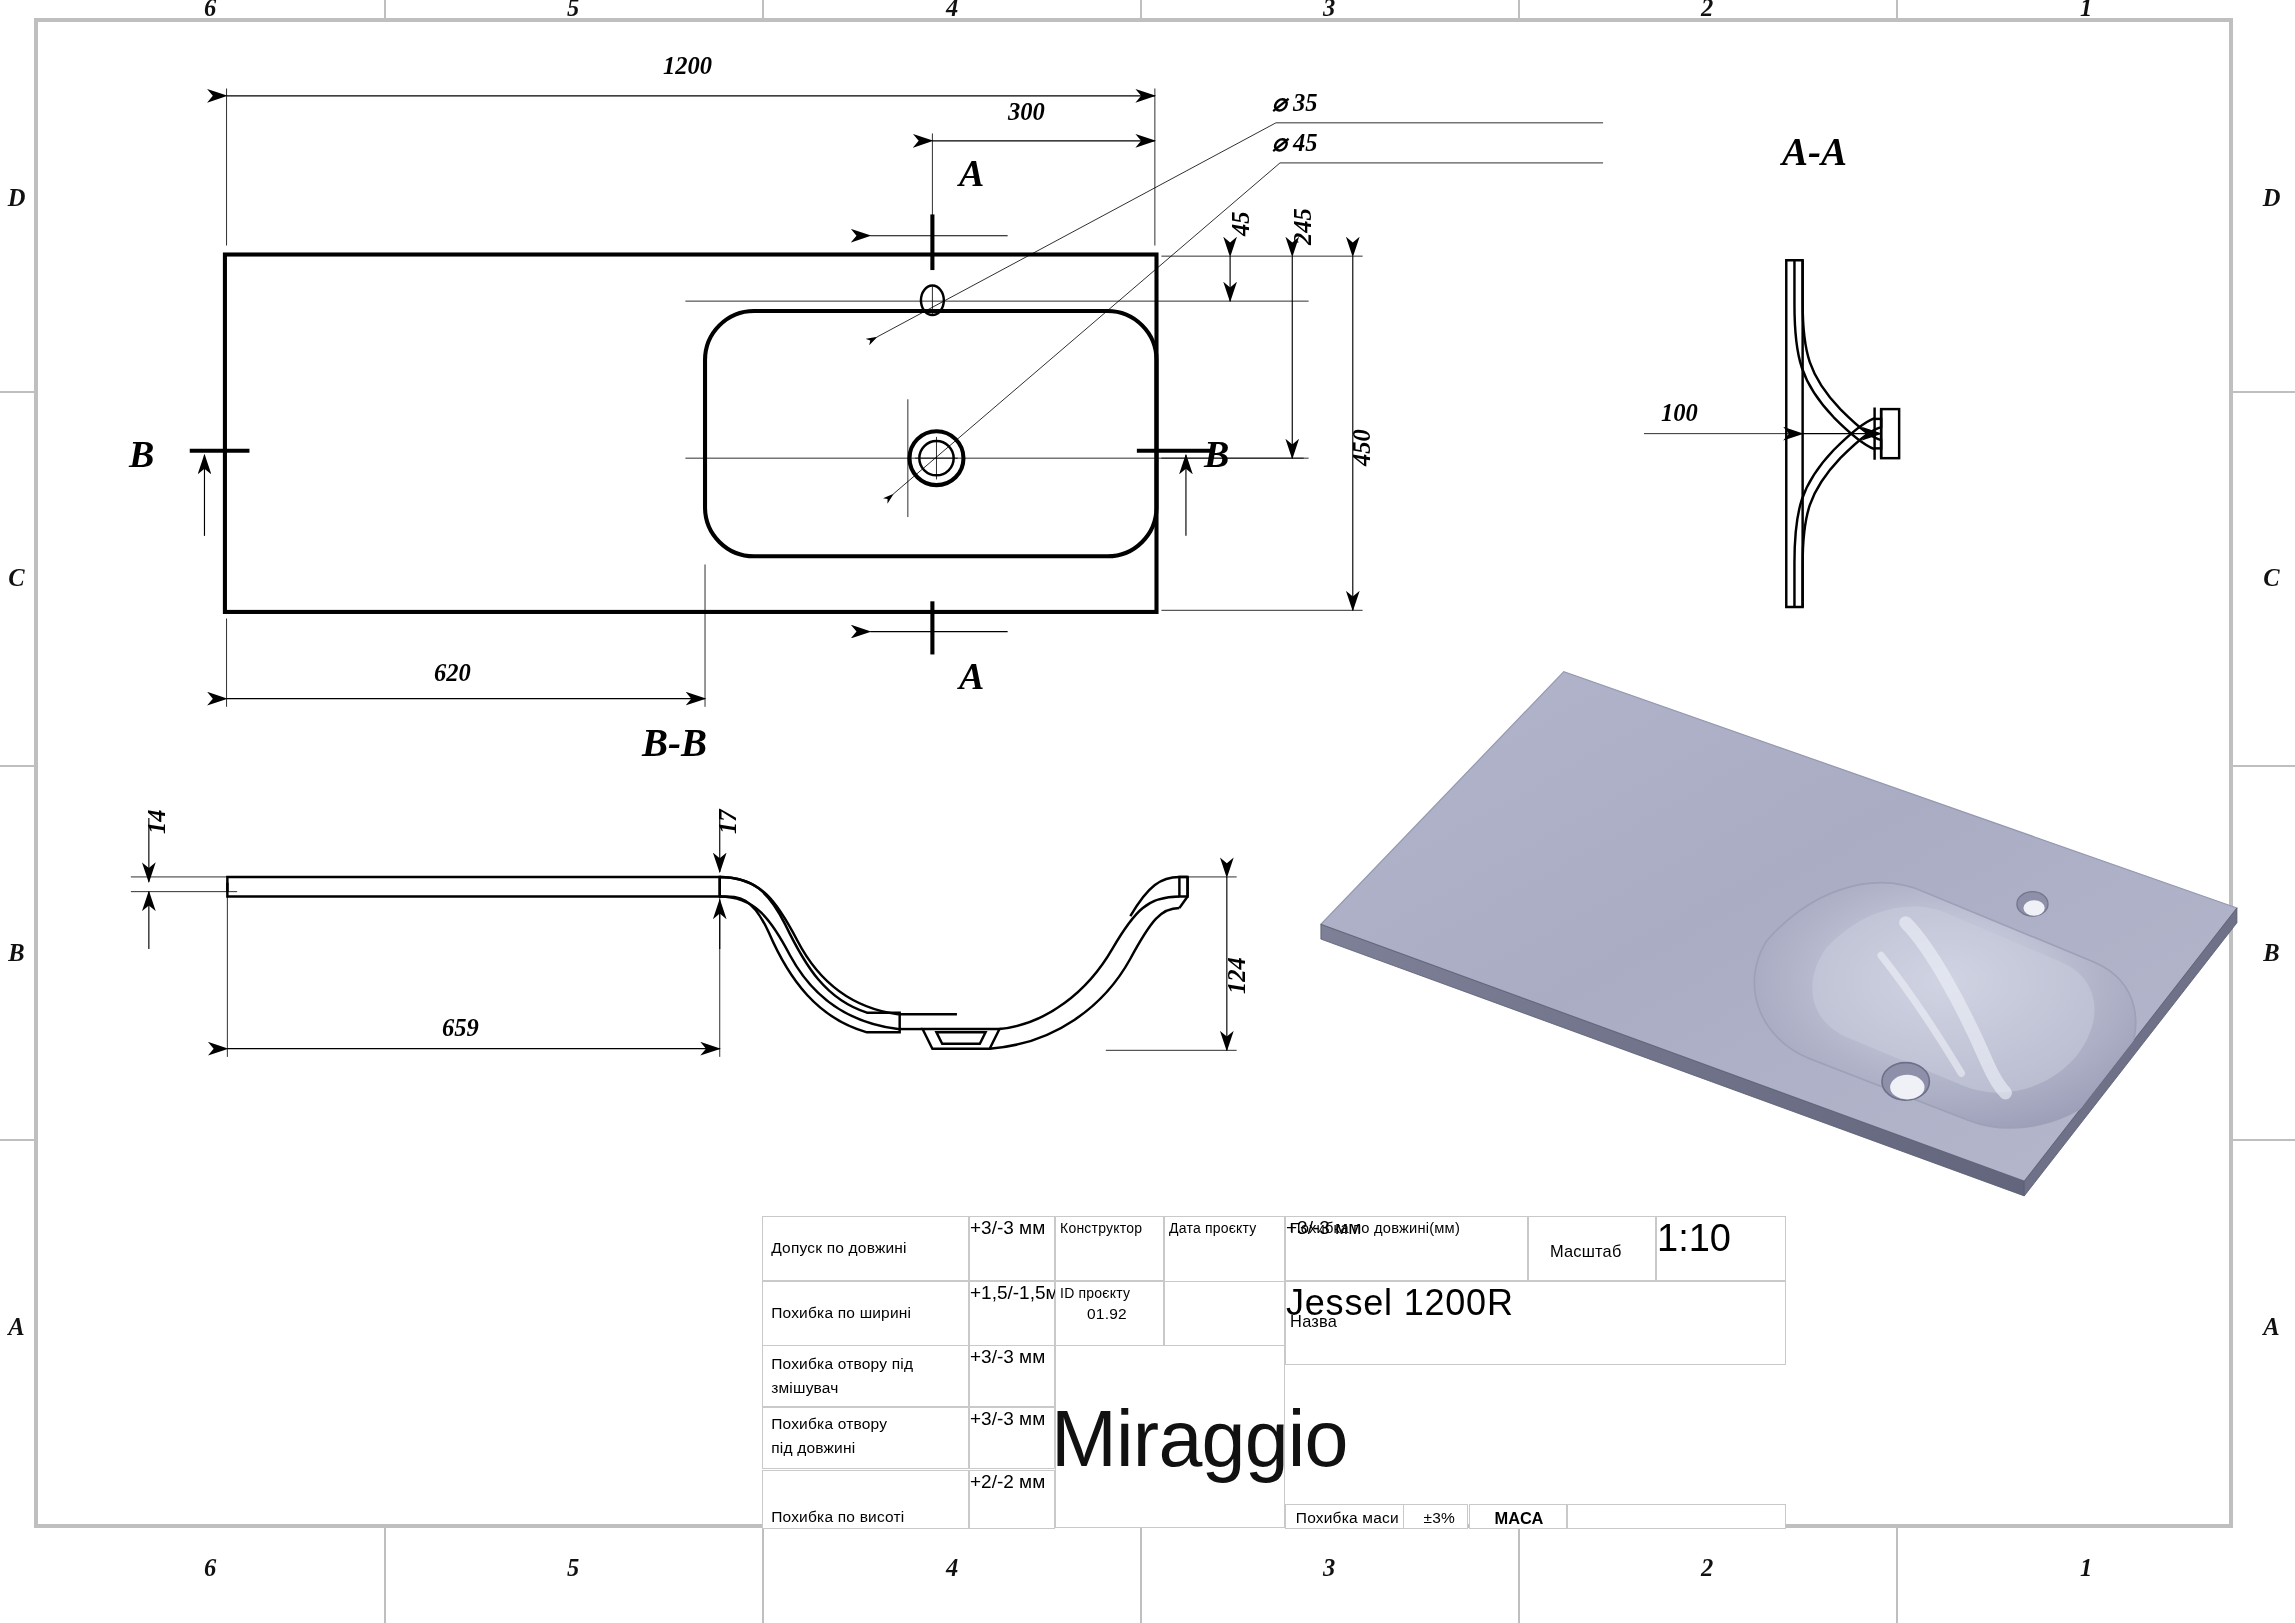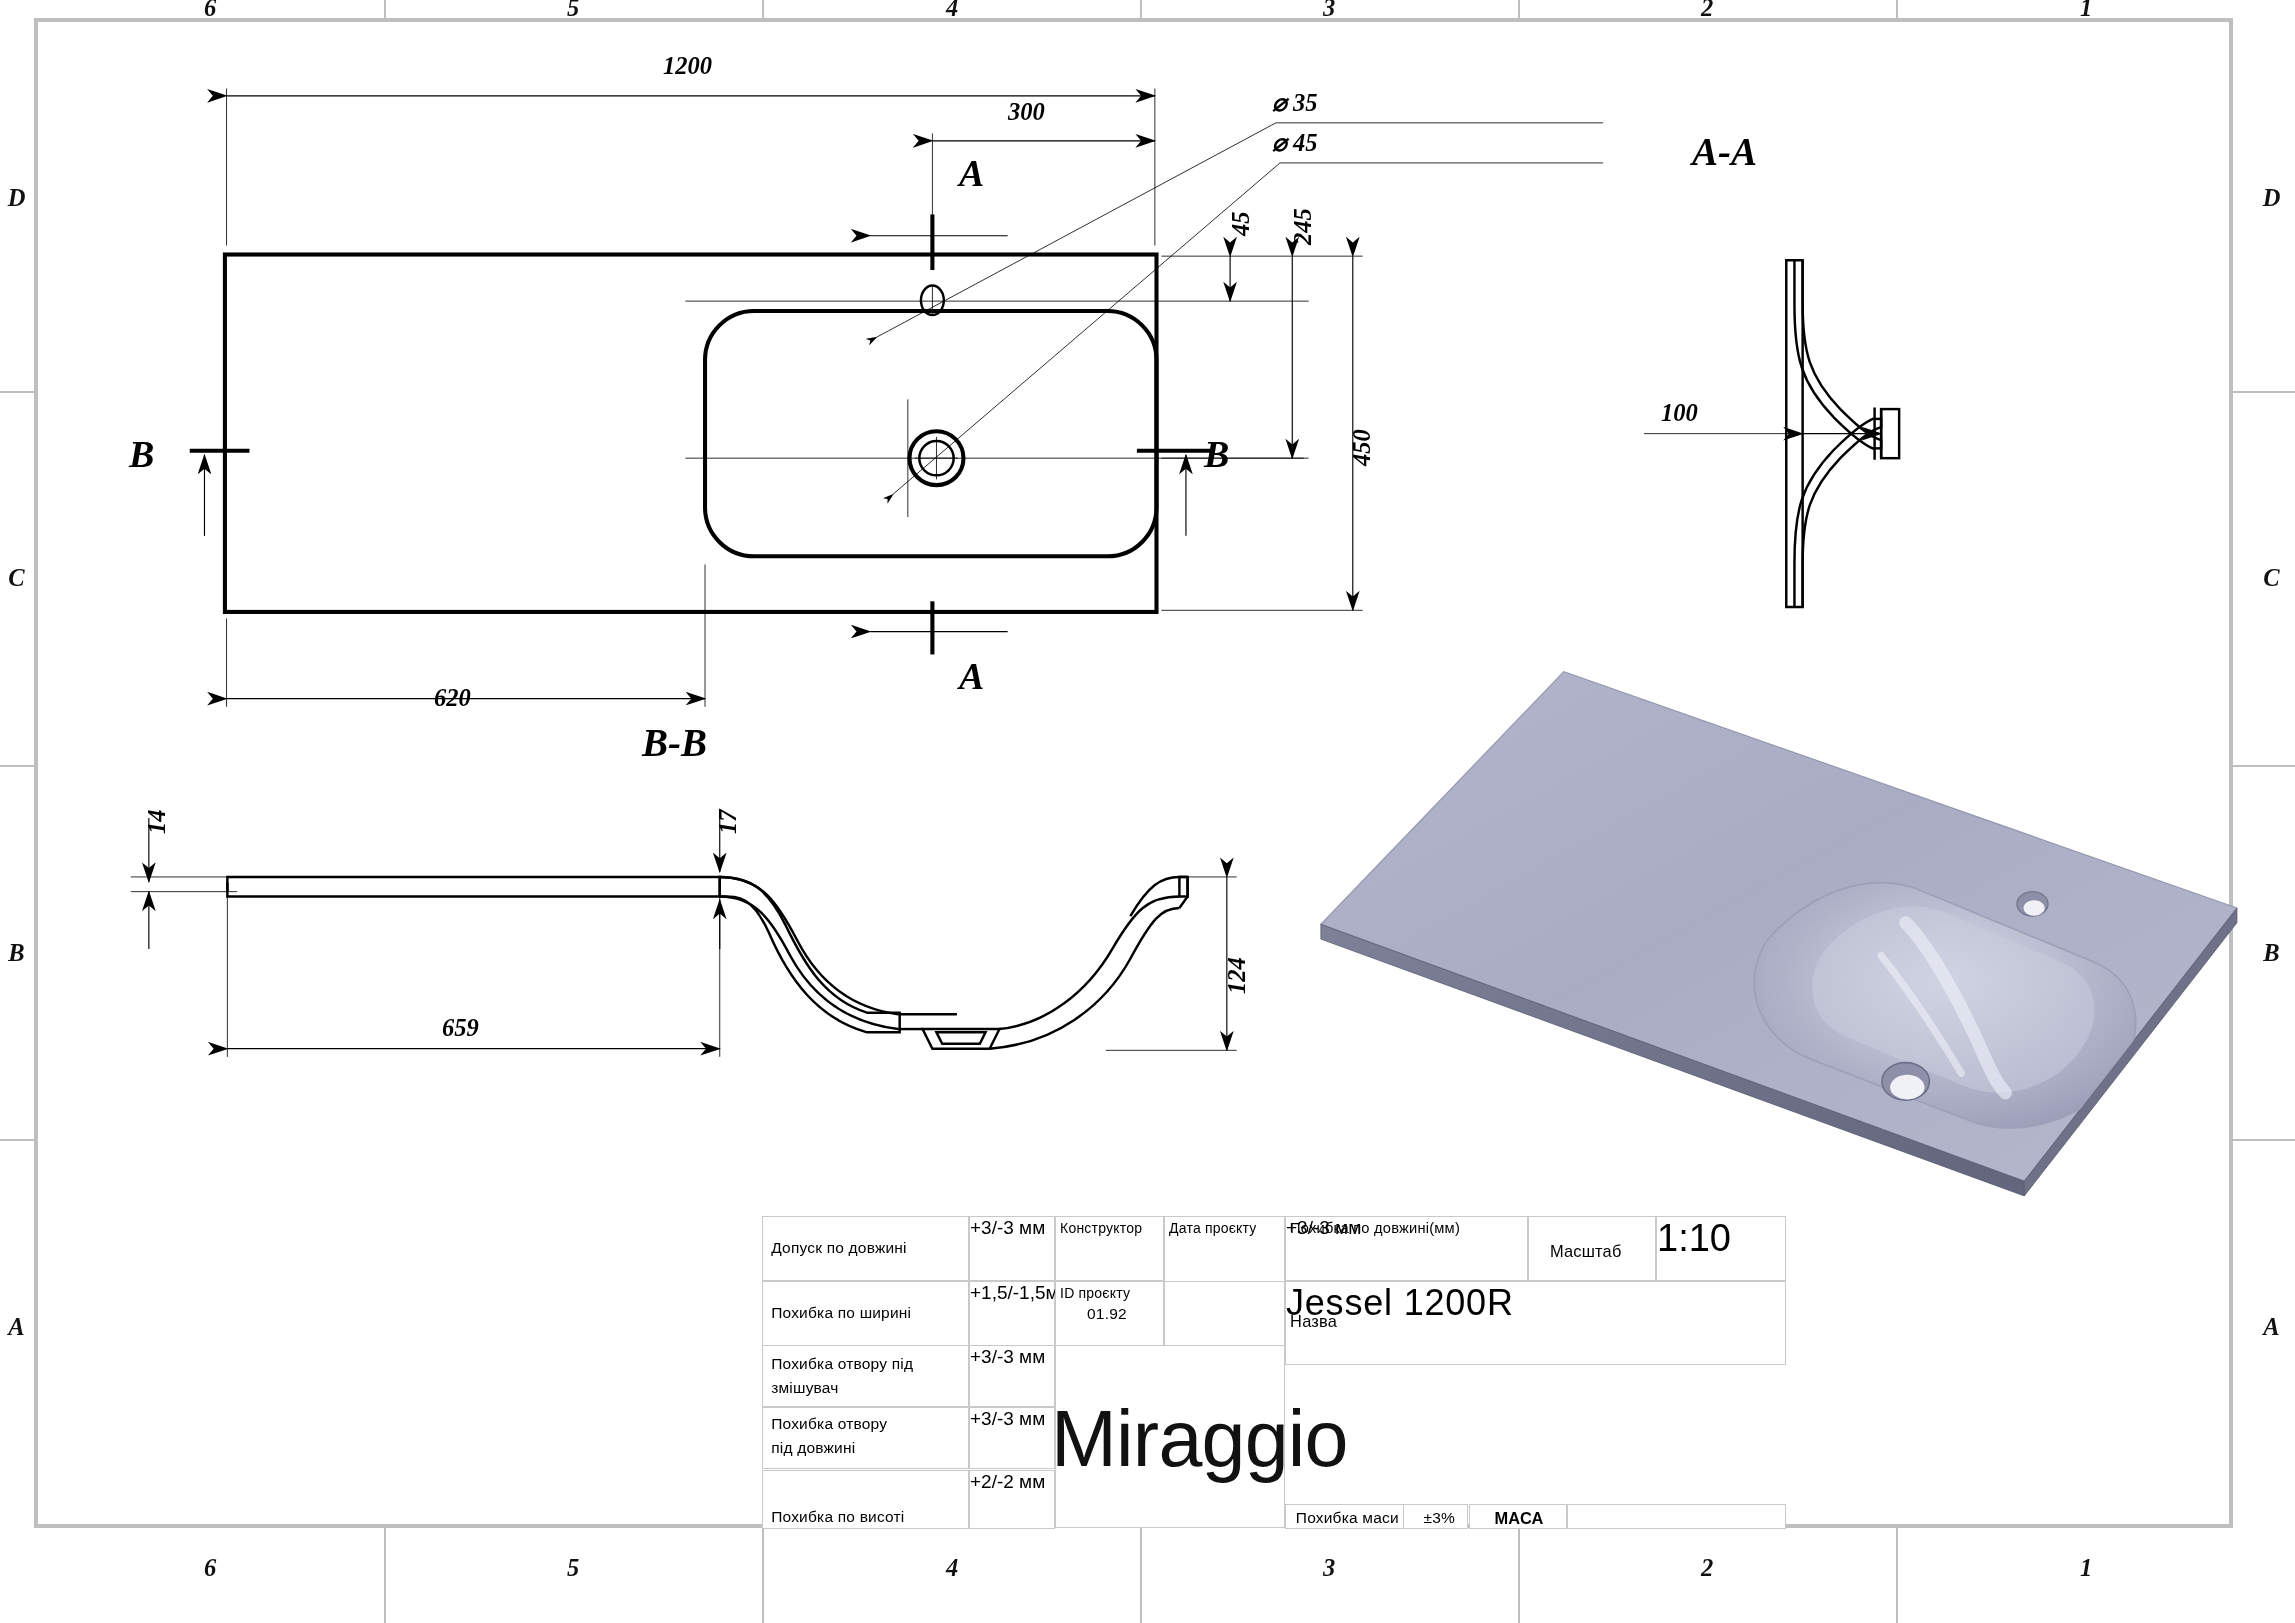--- a/index.html
+++ b/index.html
@@ -251,34 +251,34 @@
       <line x1="880" y1="1096" x2="880" y2="1292" class="ln xthin"></line>
 
       <line x1="1500" y1="1072" x2="1500" y2="1284" class="ln thin" marker-start="url(#ah)" marker-end="url(#ah)"></line>
       <line x1="1452" y1="1072" x2="1512" y2="1072" class="ln xthin"></line>
       <line x1="1352" y1="1284" x2="1512" y2="1284" class="ln xthin"></line>
     </g>
   </svg>
 
   <div class="dim n" style="left:663px;top:52px;">1200</div>
   <div class="dim n" style="left:1008px;top:98px;">300</div>
-  <div class="dim n" style="left:434px;top:659px;margin-top:25px;">620</div>
+  <div class="dim n" style="left:434px;top:659px;">620</div>
   <div class="dim n vert" style="left:1348px;top:466px;">450</div>
   <div class="dim n vert" style="left:1289px;top:245px;">245</div>
   <div class="dim n vert" style="left:1227px;top:236px;">45</div>
 
   <div class="dim n" style="left:1272px;top:88px;">⌀ 35</div>
   <div class="dim n" style="left:1272px;top:128px;">⌀ 45</div>
 
   <div class="sect-letter" style="left:959px;top:151px;">A</div>
   <div class="sect-letter" style="left:959px;top:654px;">A</div>
   <div class="sect-letter" style="left:129px;top:432px;">B</div>
   <div class="sect-letter" style="left:1204px;top:432px;">B</div>
 
-  <div class="sect-title" style="left:1692px;top:129px;text-align:center;">A-A</div>
+  <div class="sect-title" style="left:1782px;top:129px;text-align:center;">A-A</div>
   <div class="dim n" style="left:1661px;top:399px;">100</div>
 
   <div class="sect-title" style="left:642px;top:720px;">B-B</div>
   <div class="dim n vert" style="left:143px;top:834px;">14</div>
   <div class="dim n vert" style="left:714px;top:834px;">17</div>
   <div class="dim n" style="left:442px;top:1014px;">659</div>
   <div class="dim n vert" style="left:1223px;top:994px;">124</div>
 
   <svg width="2295" height="1623" viewBox="0 0 2806 1984">
     <defs>

